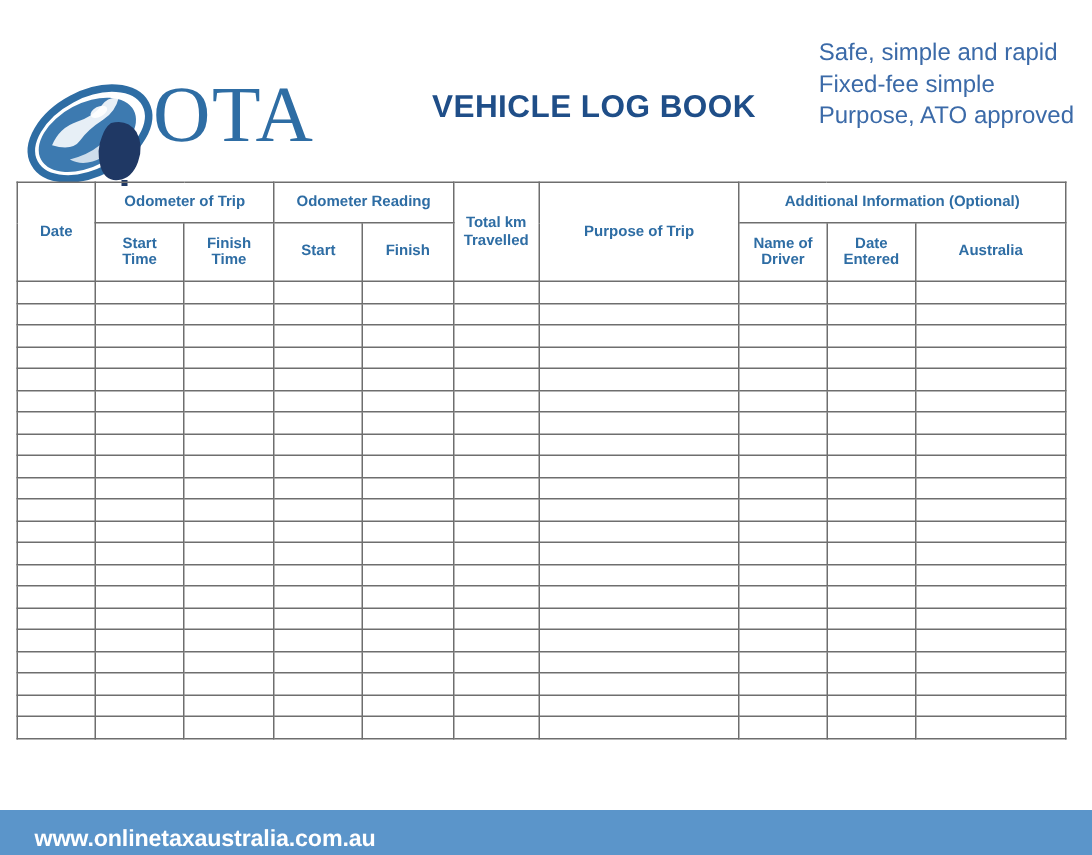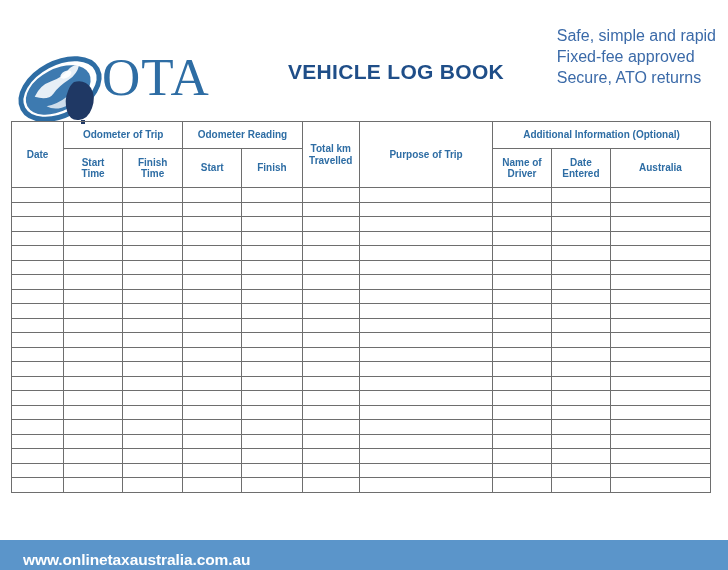--- a/index.html
+++ b/index.html
@@ -163,22 +163,22 @@
     <div id="logo-wordmark">
       <div id="ota-letters">OTA</div>
     </div>
 
   </div>
 
   <div id="doc-title">VEHICLE LOG BOOK</div>
 
   <div id="tagline-block">
     <div>Safe, simple and rapid</div>
-    <div>Fixed-fee approved</div>
-    <div>Secure, ATO returns</div>
+    <div>Fixed-fee simple</div>
+    <div>Purpose, ATO approved</div>
   </div>
 
 </div>
 
 <table id="logtable">
   <colgroup>
     <col style="width:38px">
     <col style="width:43px">
     <col style="width:44px">
     <col style="width:43px">

